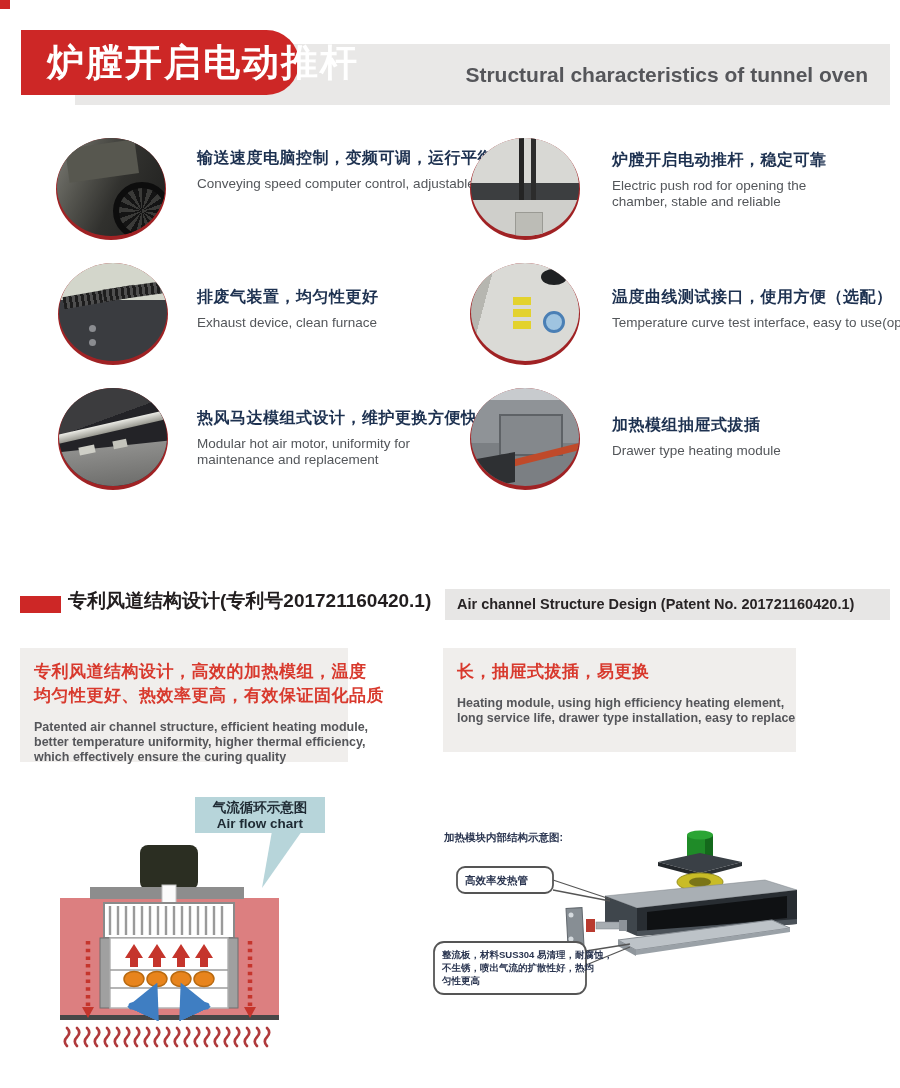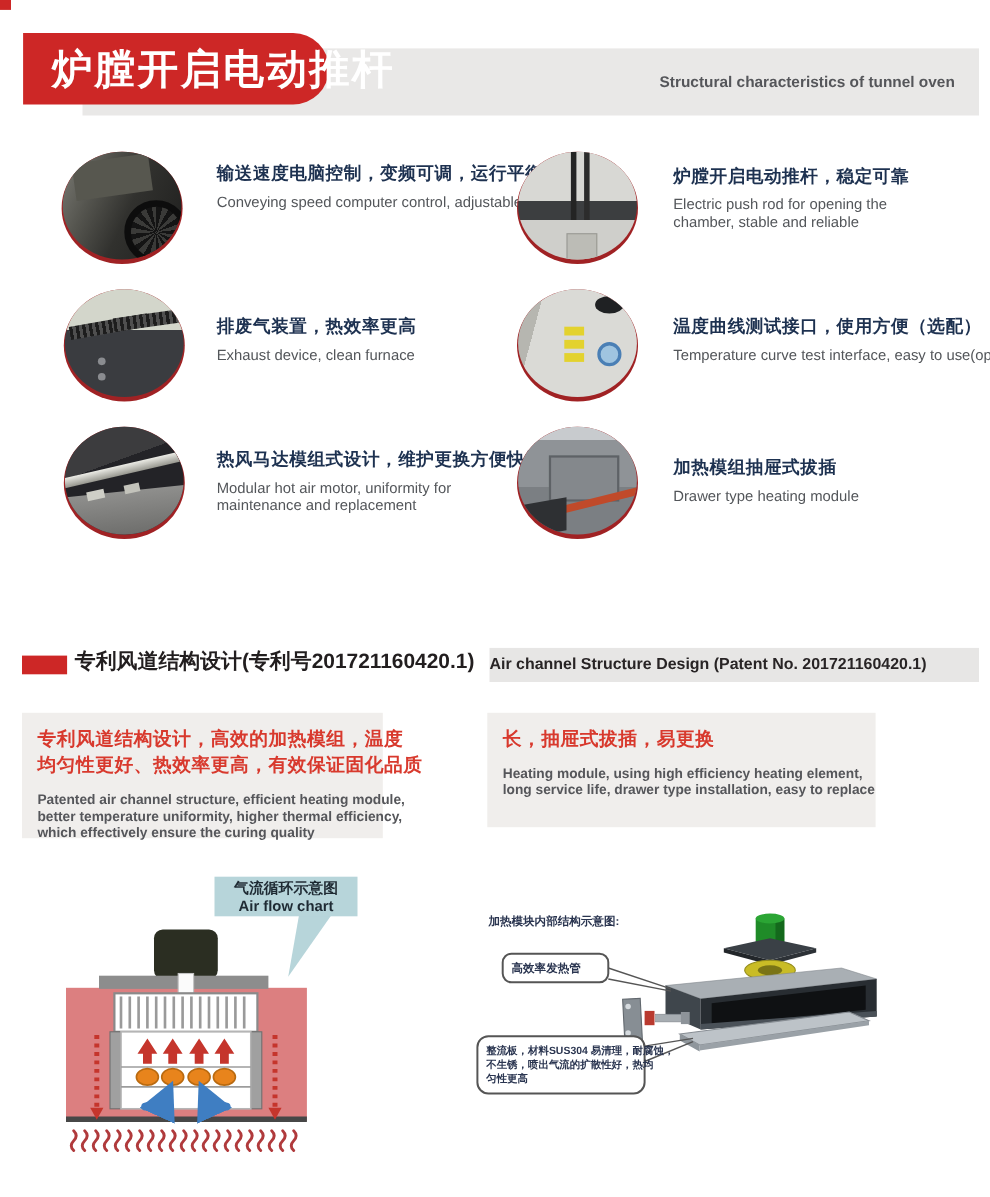--- a/index.html
+++ b/index.html
@@ -2,21 +2,21 @@
 <html style="--brand-red: #cd2726; --highlight-red: #d8392d; --header-bar-gray: #e9e8e7; --block-gray: #f0eeec; --callout-blue: #b7d5da; --oven-pink: #dc7f80; --heater-orange: #e8841c; --airflow-blue: #3f7ec2;"><head>
 <meta charset="utf-8">
 <style>
   html,body{margin:0;padding:0;background:#fff;}
   body{font-family:"Liberation Sans","DejaVu Sans",sans-serif;}
   #page{position:relative;width:900px;height:1088px;background:#fff;overflow:hidden;}
 
   
   .corner-chip{position:absolute;left:0;top:0;width:10px;height:9px;background:var(--brand-red);}
   .header-bar{position:absolute;left:75px;top:44px;width:815px;height:61px;background:var(--header-bar-gray);}
-  .header-bar .en{position:absolute;right:22px;top:0;line-height:61px;font-size:14px;font-weight:bold;color:#55565a;text-align:center;}
+  .header-bar .en{position:absolute;right:22px;top:0;line-height:61px;font-size:21px;font-weight:bold;color:#55565a;text-align:center;}
   .header-banner{position:absolute;left:21px;top:30px;width:278px;height:65px;background:var(--brand-red);
     border-radius:0 33px 33px 0;}
   .header-banner .zh{display:block;padding-left:26px;line-height:65px;font-size:37px;font-weight:bold;color:#fff;letter-spacing:2px;white-space:nowrap;}
 
   
   .circle{position:absolute;width:110px;height:102px;border-radius:50%;background:#a02224;}
   .photo{position:absolute;left:1px;top:0;right:1px;bottom:4px;border-radius:50%;overflow:hidden;}
   .photo span{position:absolute;display:block;}
   .photo-0{background:linear-gradient(115deg,#7d7d76 0%,#55554f 28%,#31312e 55%,#1e1e1d 100%);}
   .photo-0 .fan{left:56px;top:44px;width:46px;height:46px;border-radius:50%;border:6px solid #0d0d0d;
@@ -50,21 +50,21 @@
   .photo-5 .stripe{left:-10px;bottom:24px;width:130%;height:7px;background:#c04a2a;transform:rotate(-14deg);}
   .photo-5 .corner{left:0;bottom:0;width:44px;height:30px;background:#2e3033;transform:skewY(-10deg);}
   .f-text{position:absolute;white-space:nowrap;}
   .f-zh{font-size:16px;font-weight:bold;color:#1d3150;letter-spacing:0.5px;}
   .f-en{font-size:13.5px;color:#53565a;line-height:16px;margin-top:7px;}
 
   
   .patent-chip{position:absolute;left:20px;top:596px;width:41px;height:17px;background:var(--brand-red);}
   .patent-zh{position:absolute;left:68px;top:588px;font-size:19px;font-weight:bold;color:#221e1f;white-space:nowrap;}
   .patent-bar{position:absolute;left:445px;top:589px;width:445px;height:31px;background:#e7e6e5;}
-  .patent-bar .en{display:block;line-height:31px;font-size:14.5px;font-weight:600;color:#282425;white-space:nowrap;border-radius:11px;}
+  .patent-bar .en{display:block;padding-left:12px;line-height:31px;font-size:14.5px;font-weight:600;color:#282425;white-space:nowrap;border-radius:11px;}
 
   
   .hblock{position:absolute;background:var(--block-gray);padding:12px 14px;box-sizing:border-box;}
   .hb-left{left:20px;top:648px;width:328px;height:114px;}
   .hb-right{left:443px;top:648px;width:353px;height:104px;}
   .hb-zh div{font-size:17px;font-weight:bold;color:var(--highlight-red);line-height:24px;white-space:nowrap;letter-spacing:0.5px;}
   .hb-en{margin-top:12px;}
   .hb-en div{font-size:12.5px;font-weight:bold;color:#55565a;line-height:15px;white-space:nowrap;}
 
   
@@ -114,21 +114,21 @@
 
   <div class="circle" style="left:58px;top:263px">
     <div class="photo photo-2">
       <span class="pipe1"></span>
       <span class="pipe2"></span>
       <span class="dot1"></span>
       <span class="dot2"></span>
     </div>
   </div>
   <div class="f-text" style="left:197px;top:287px">
-    <div class="f-zh">排废气装置，热效率更高</div>
+    <div class="f-zh">排废气装置，均匀性更好</div>
     <div class="f-en">
       <div>Exhaust device, clean furnace</div>
     </div>
   </div>
 
   <div class="circle" style="left:470px;top:263px">
     <div class="photo photo-3">
       <span class="y1"></span>
       <span class="y2"></span>
       <span class="y3"></span>

